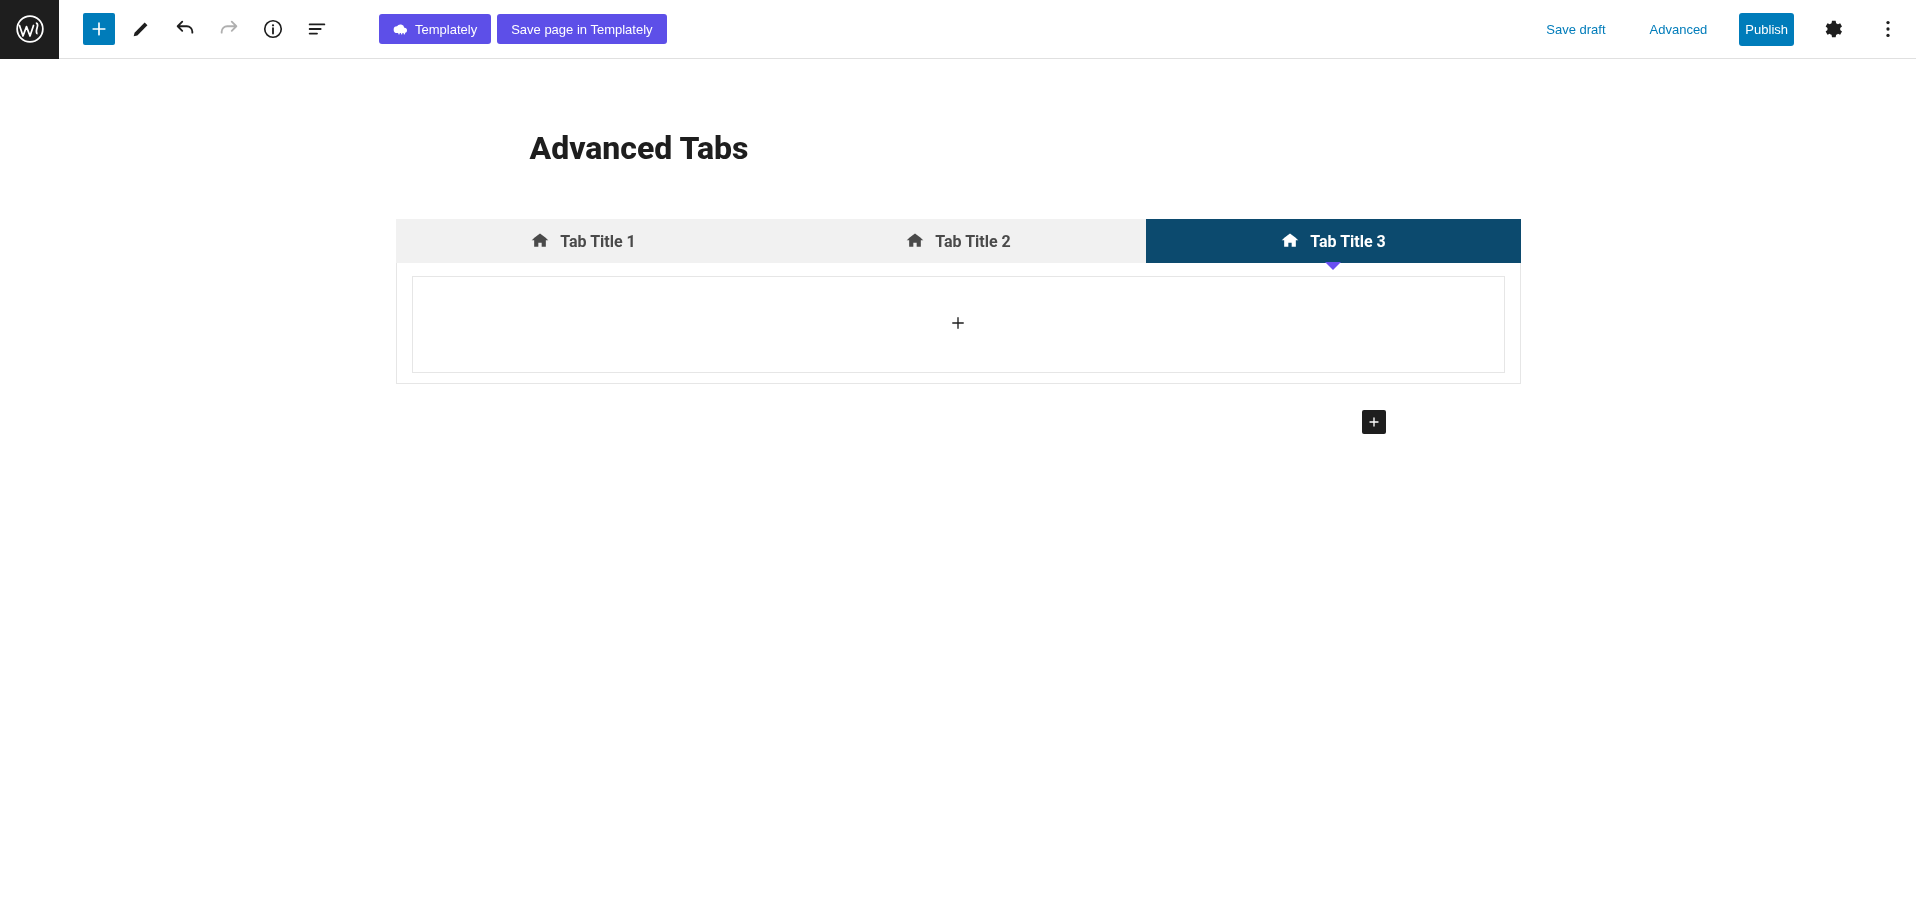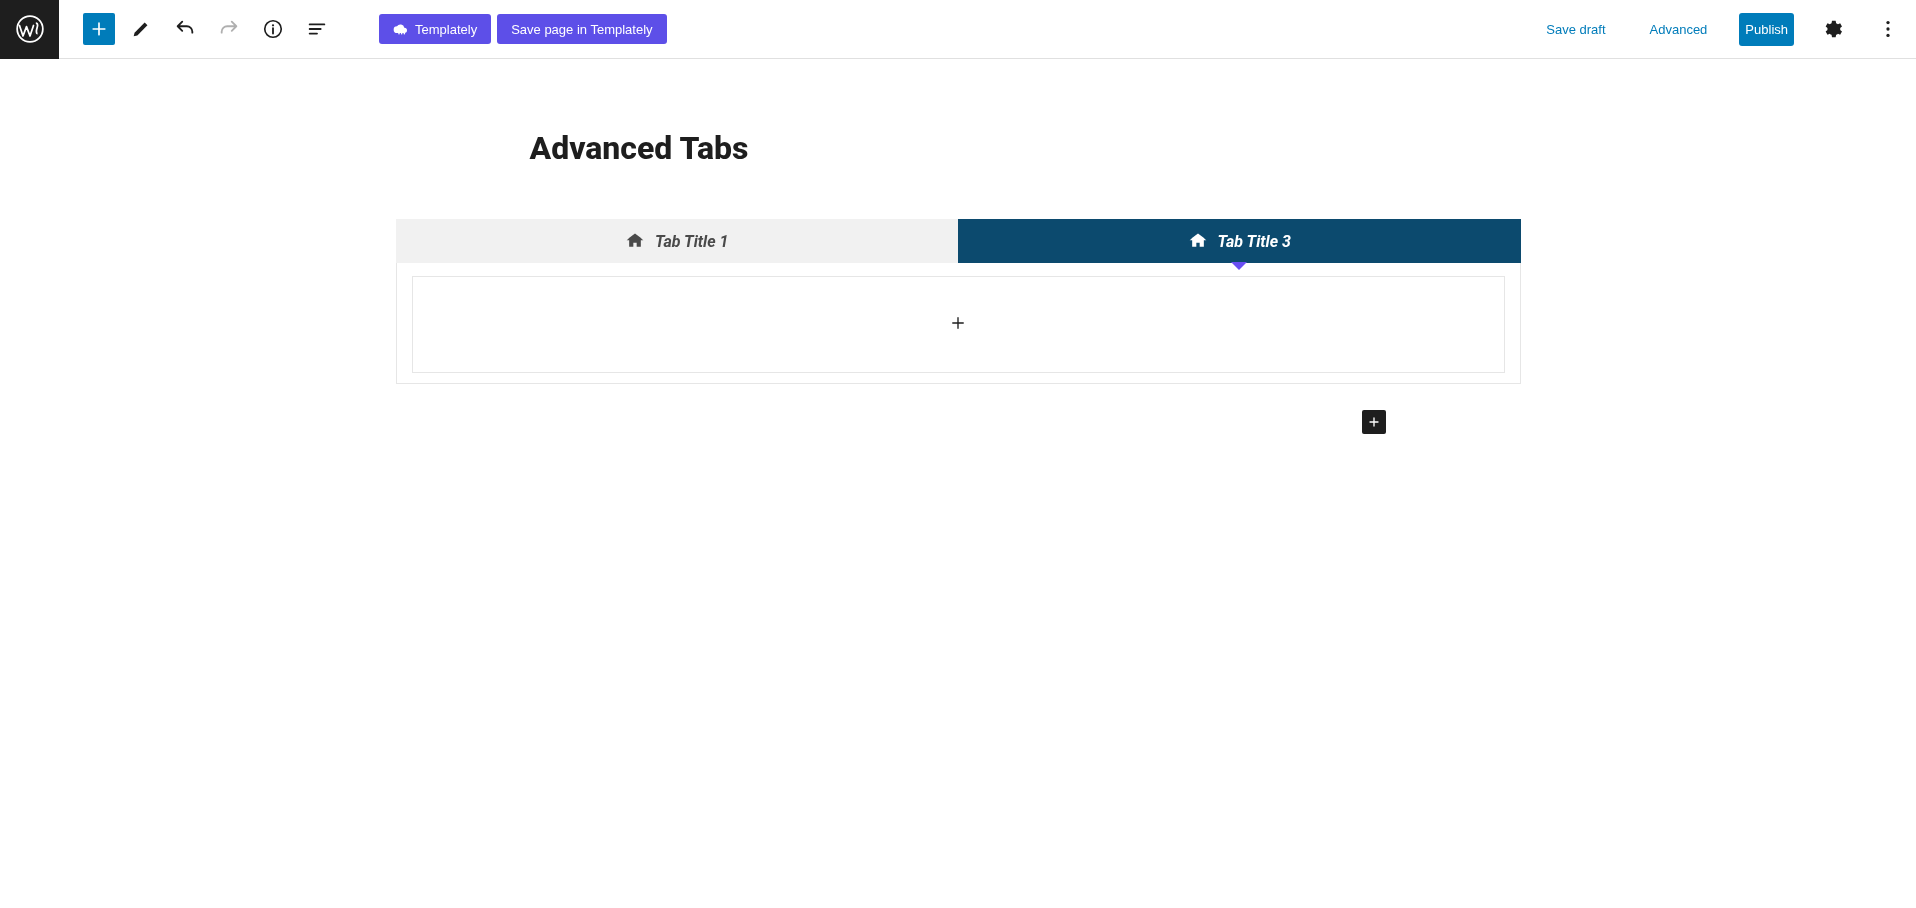--- a/index.html
+++ b/index.html
@@ -102,21 +102,20 @@
       width: 1125px;
       font-size: 32px;
       font-weight: 800;
       color: #1e1e1e;
       padding-left: 134px;
       margin-bottom: 52px;
     }
 
     .tabs-block {
       width: 1125px;
-      font-style: italic;
     }
     .tabs-header {
       display: flex;
       background: #f1f1f1;
     }
     .tab-item {
       flex: 1;
       display: flex;
       align-items: center;
       justify-content: center;
@@ -259,20 +258,26 @@
   <h1 class="page-title">Advanced Tabs</h1>
 
   <div class="tabs-block">
     <div class="tabs-header">
       <div class="tab-item">
         <svg viewBox="0 0 24 24" fill="#4a4a4a">
             <path d="M12 3l10 8h-3v8h-5v-5h-4v5H5v-8H2l10-8zm-8 6l8-6 8 6"></path>
           </svg>
         <span>Tab Title 1</span>
       </div>
+      <div class="tab-item">
+        <svg viewBox="0 0 24 24" fill="#4a4a4a">
+            <path d="M12 3l10 8h-3v8h-5v-5h-4v5H5v-8H2l10-8zm-8 6l8-6 8 6"></path>
+          </svg>
+        <span>Tab Title 2</span>
+      </div>
       <div class="tab-item active">
         <svg viewBox="0 0 24 24" fill="#fff">
             <path d="M12 3l10 8h-3v8h-5v-5h-4v5H5v-8H2l10-8zm-8 6l8-6 8 6"></path>
           </svg>
         <span>Tab Title 3</span>
       </div>
     </div>
     <div class="tabs-body-outer">
       <div class="tabs-body">
         <div class="body-plus">

